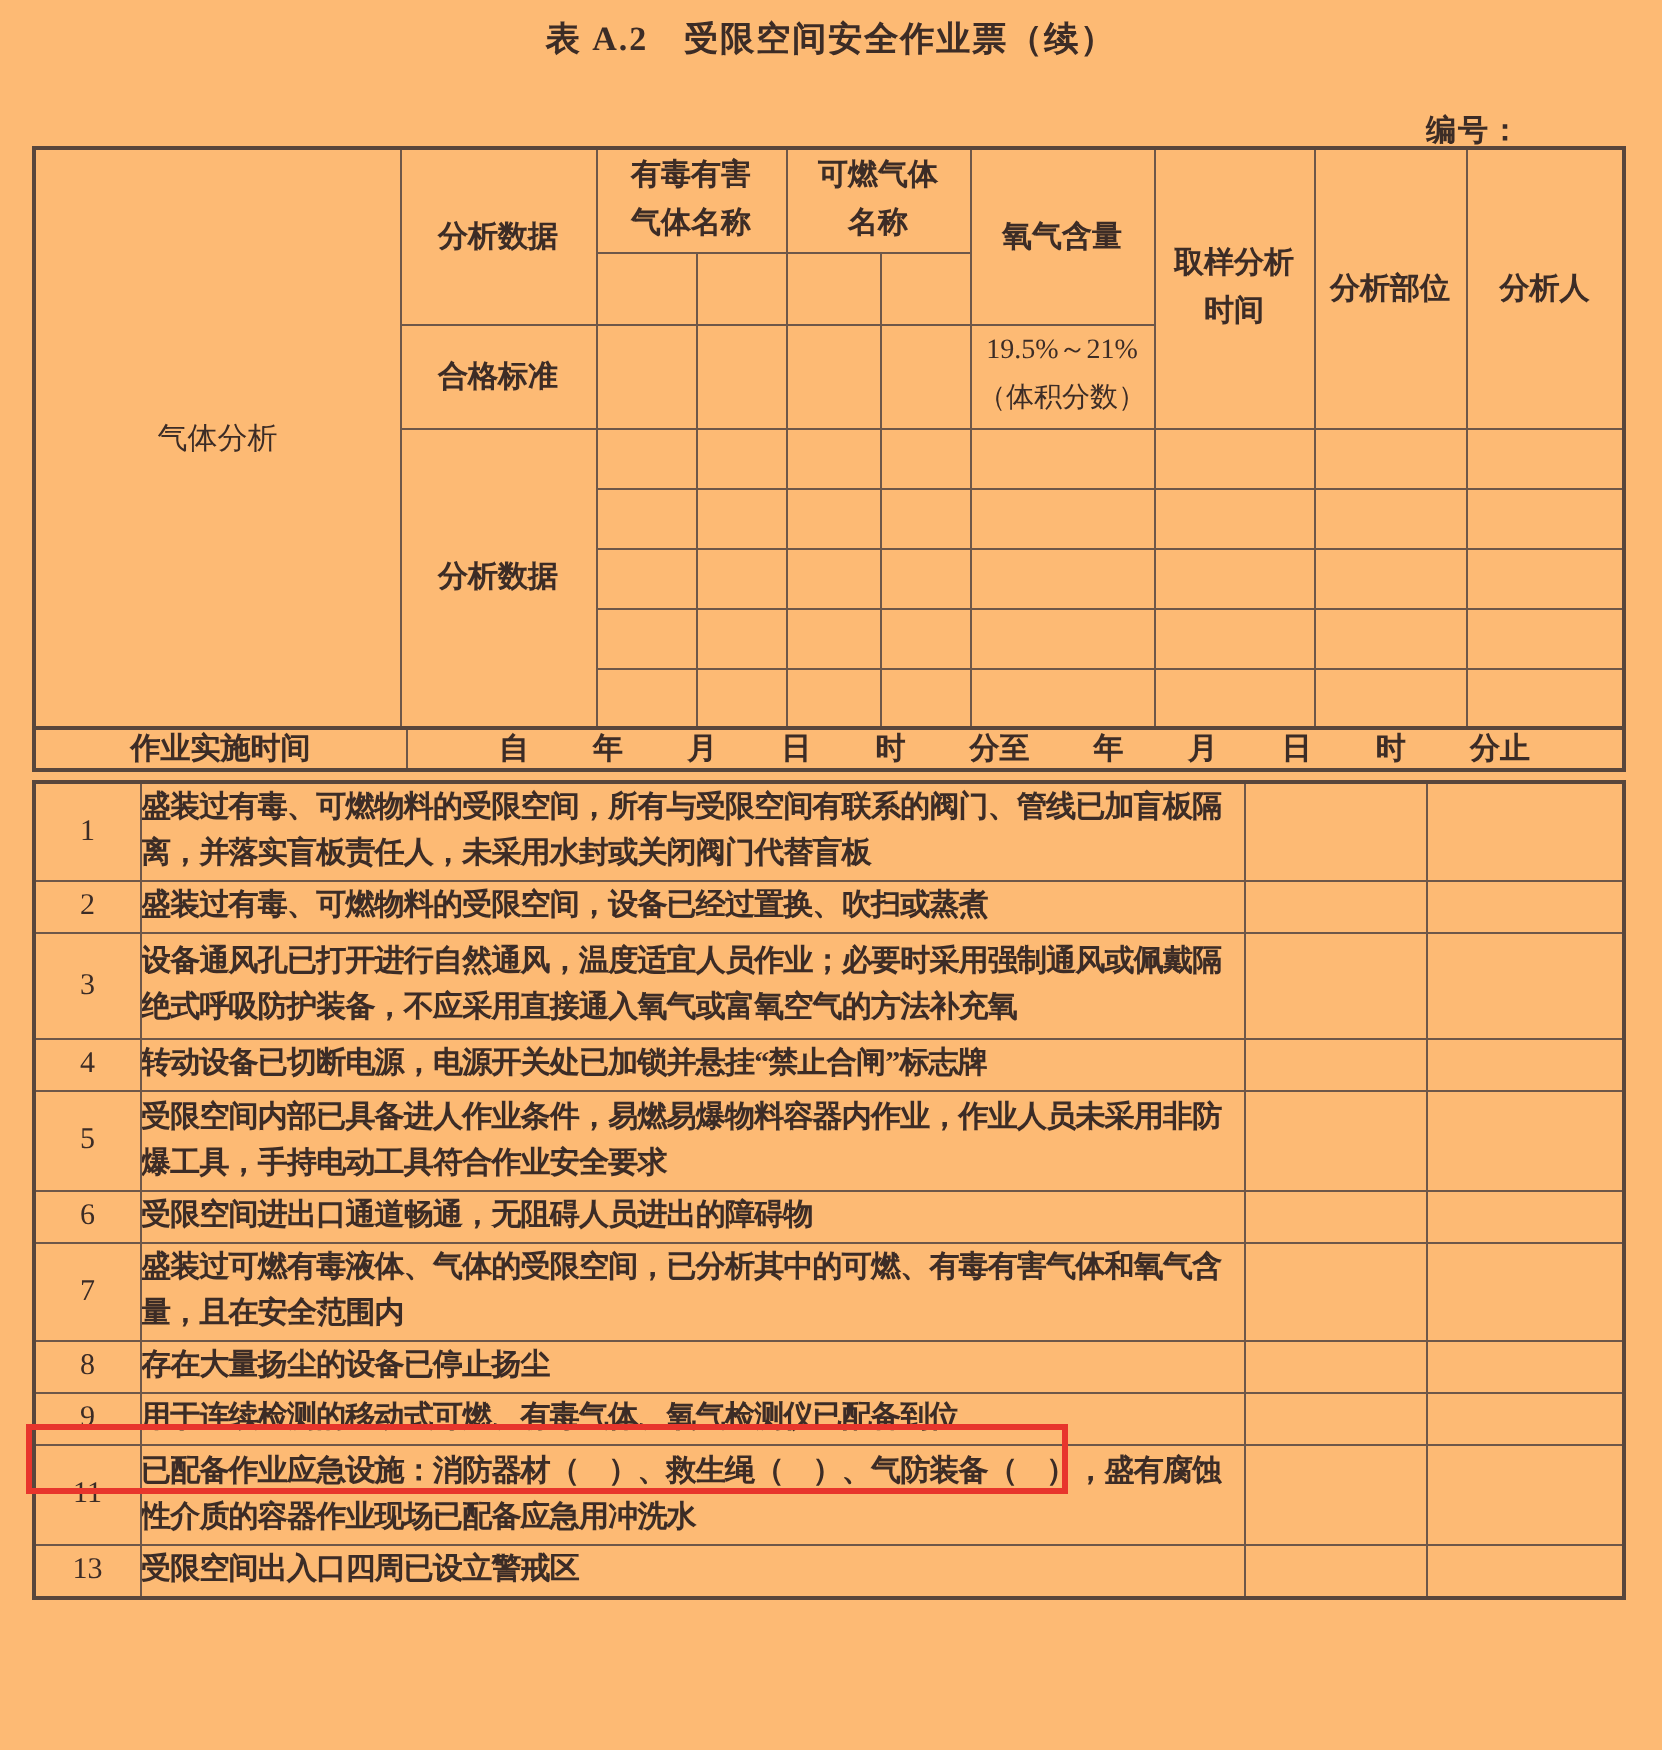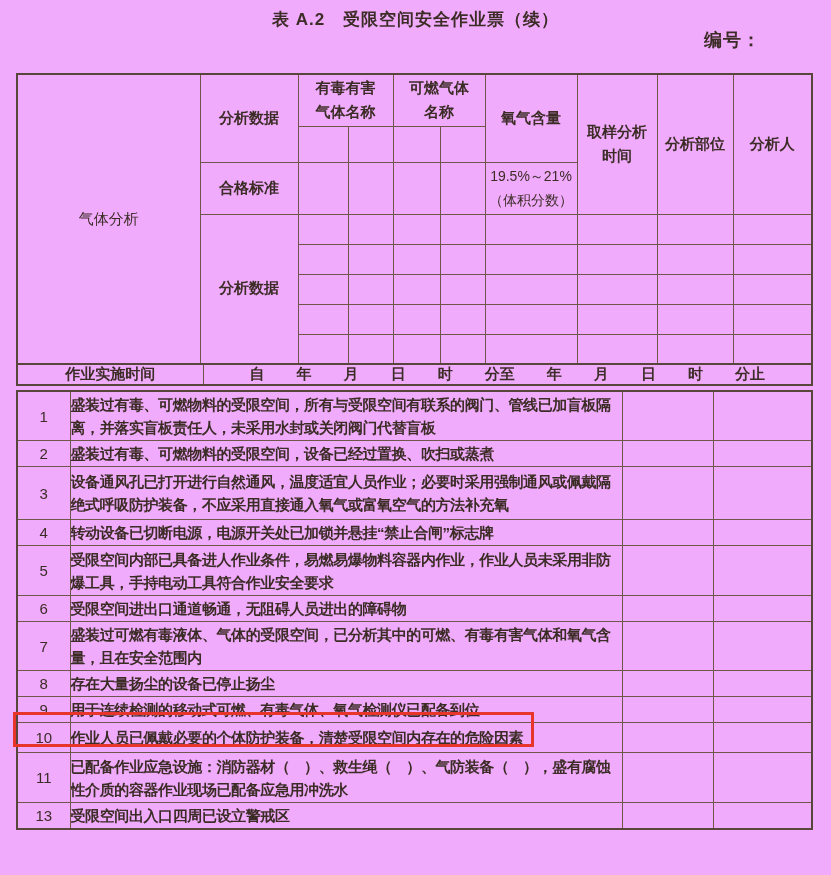--- a/index.html
+++ b/index.html
@@ -1,27 +1,27 @@
 <!DOCTYPE html>
 <html><head>
 <meta charset="utf-8">
 <style>
   html,body { margin:0; padding:0; background:#ffffff; }
   .page {
     position:relative; width:831px; height:875px; overflow:hidden;
-    background:#f0abfc; color:#3c2c26;
-    font-family:Liberation Sans, sans-serif;
+    background:#fdba74; color:#3c2c26;
+    font-family:Liberation Serif, serif;
   }
   .title {
     position:absolute; top:8px; left:0; width:100%;
     text-align:center; font-size:17px; font-weight:700; letter-spacing:1px;
   }
   .serial {
-    position:absolute; top:28px; right:70px;
-    font-size:18px; font-weight:600; letter-spacing:1px;
+    position:absolute; top:56px; right:70px;
+    font-size:15px; font-weight:600; letter-spacing:1px;
   }
   .tbl-wrap { position:absolute; left:16px; top:73px; width:798px; }
   table {
     position:absolute; left:0; border-collapse:collapse; table-layout:fixed;
     width:796px; border:2px solid #58463c;
   }
   #t1 { top:0; }
   #t2 { top:290px; }
   #t3 { top:317px; }
   td {
@@ -236,26 +236,20 @@
         <td class="measure">存在大量扬尘的设备已停止扬尘</td>
         <td></td>
         <td></td>
       </tr>
       <tr class="h25">
         <td>9</td>
         <td class="measure">用于连续检测的移动式可燃、有毒气体、氧气检测仪已配备到位</td>
         <td></td>
         <td></td>
       </tr>
-      <tr class="h30">
-        <td>10</td>
-        <td class="measure">作业人员已佩戴必要的个体防护装备，清楚受限空间内存在的危险因素</td>
-        <td></td>
-        <td></td>
-      </tr>
       <tr class="h50">
         <td>11</td>
         <td class="measure">已配备作业应急设施：消防器材（　）、救生绳（　）、气防装备（　），盛有腐蚀性介质的容器作业现场已配备应急用冲洗水</td>
         <td></td>
         <td></td>
       </tr>
       <tr class="h25">
         <td>13</td>
         <td class="measure">受限空间出入口四周已设立警戒区</td>
         <td></td>

